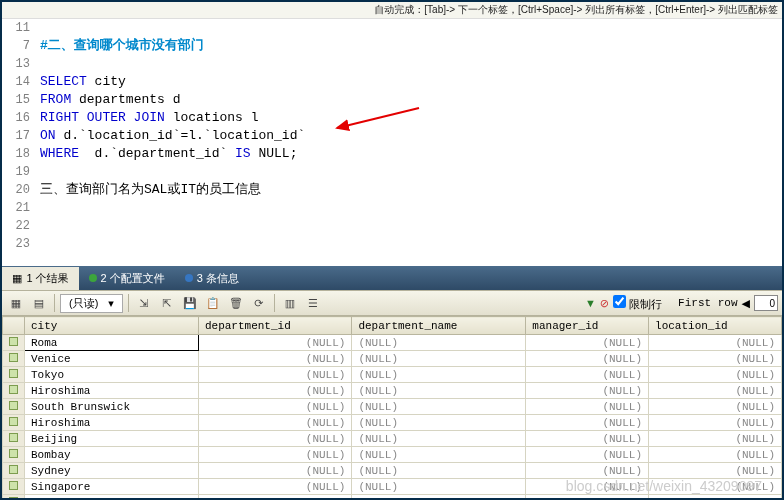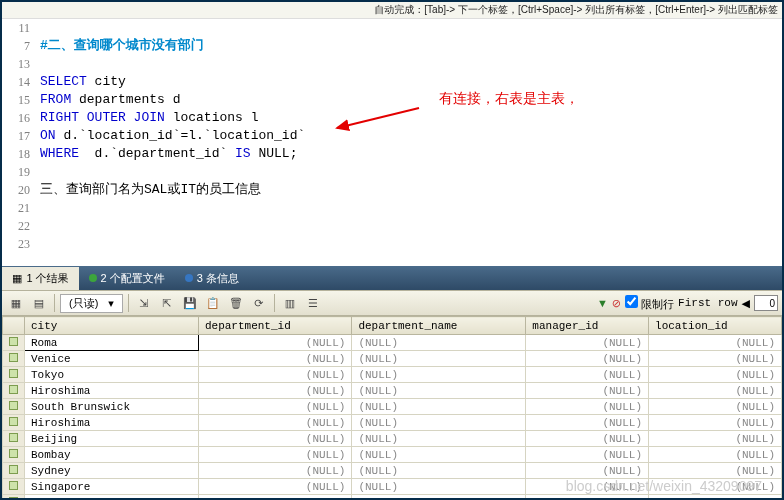--- a/index.html
+++ b/index.html
@@ -16,21 +16,21 @@
       font-size: 10px; padding: 1px 4px;
       font-family: Arial, sans-serif;
       border-bottom: 1px solid #ddd;
       color: #222;
       text-align: right;
     }
     .editor { position: relative; height: 247px; background: #fff; display: flex; }
     .gutter {
       width: 32px; background: #fff; text-align: right;
       color: #808080; font-size: 12px; padding-right: 4px;
-      font-family: Liberation Serif, serif; line-height: 18px;
+      font-family: Liberation Mono, monospace; line-height: 18px;
       user-select: none;
     }
     .code {
       flex: 1; font-family: Consolas, "Courier New", monospace;
       font-size: 13px; line-height: 18px; color: #000;
       padding-left: 6px; position: relative; white-space: pre;
     }
     .kw { color: #0000cc; }
     .comment { color: #0088cc; font-weight: bold; }
     .plain { color: #000; }
@@ -71,21 +71,21 @@
     .tbtn {
       width: 20px; height: 20px; display: flex; align-items: center;
       justify-content: center; cursor: pointer;
       font-size: 11px; color: #444;
     }
     .readonly-sel {
       border: 1px solid #aaa; background: #fff; padding: 1px 8px;
       font-size: 11px; display: flex; align-items: center; gap: 10px;
     }
     .toolbar2-right { margin-left: auto; display: flex; align-items: center; gap: 4px; font-size: 11px; }
-    .first-row-lbl { font-family: "Courier New", monospace; font-size: 11px; }
+    .first-row-lbl { font-family: "Courier New", monospace; font-size: 11px; margin-left: 12px; }
     .spin {
       border: 1px solid #888; background: #fff; width: 24px; height: 16px;
       font-size: 10px; text-align: right; padding-right: 2px;
     }
     .table-wrap { height: 186px; overflow: hidden; background: #fff; }
     table.grid {
       border-collapse: collapse; width: 100%;
       font-family: "Courier New", Consolas, monospace;
       font-size: 11px;
     }
@@ -141,21 +141,20 @@
   <div class="code">
 <span class="comment">#二、查询哪个城市没有部门</span>
 
 <span class="kw">SELECT</span><span class="plain"> city</span>
 <span class="kw">FROM</span><span class="plain"> departments d</span>
 <span class="kw">RIGHT OUTER JOIN</span><span class="plain"> locations l</span>
 <span class="kw">ON</span><span class="plain"> d.`location_id`=l.`location_id`</span>
 <span class="kw">WHERE</span><span class="plain">  d.`department_id` </span><span class="kw">IS</span><span class="plain"> NULL;</span>
 
 <span class="plain">三、查询部门名为SAL或IT的员工信息</span>
-    <div class="annotation">有连接，右表是主表，</div>
     <svg class="arrow" width="100" height="30">
       <defs>
           <marker id="ah" markerWidth="8" markerHeight="8" refX="6" refY="3" orient="auto">
             <path d="M0,0 L7,3 L0,6 Z" fill="#e30000"></path>
           </marker>
         </defs>
       <line x1="90" y1="4" x2="8" y2="24" stroke="#e30000" stroke-width="2" marker-end="url(#ah)"></line>
     </svg>
   </div>
 </div>

